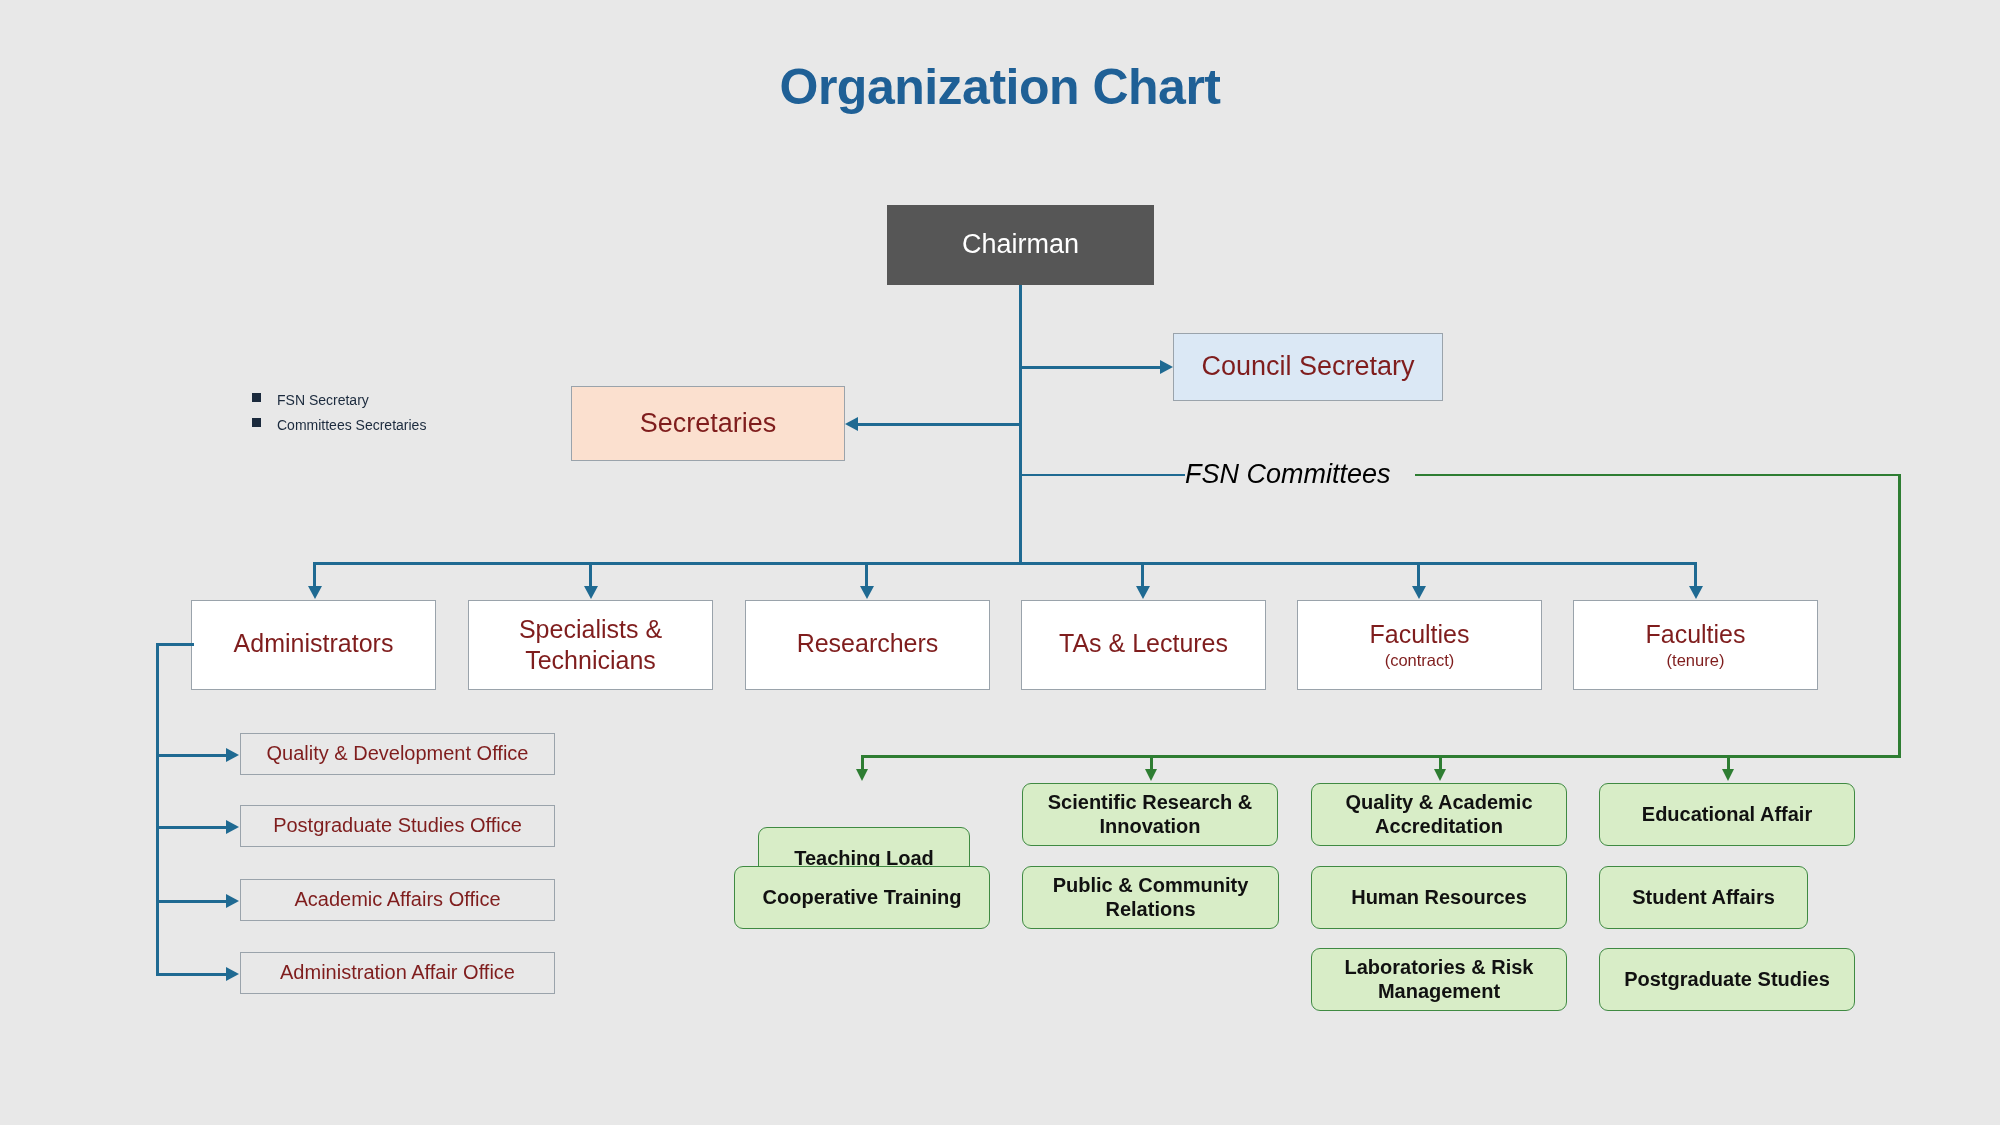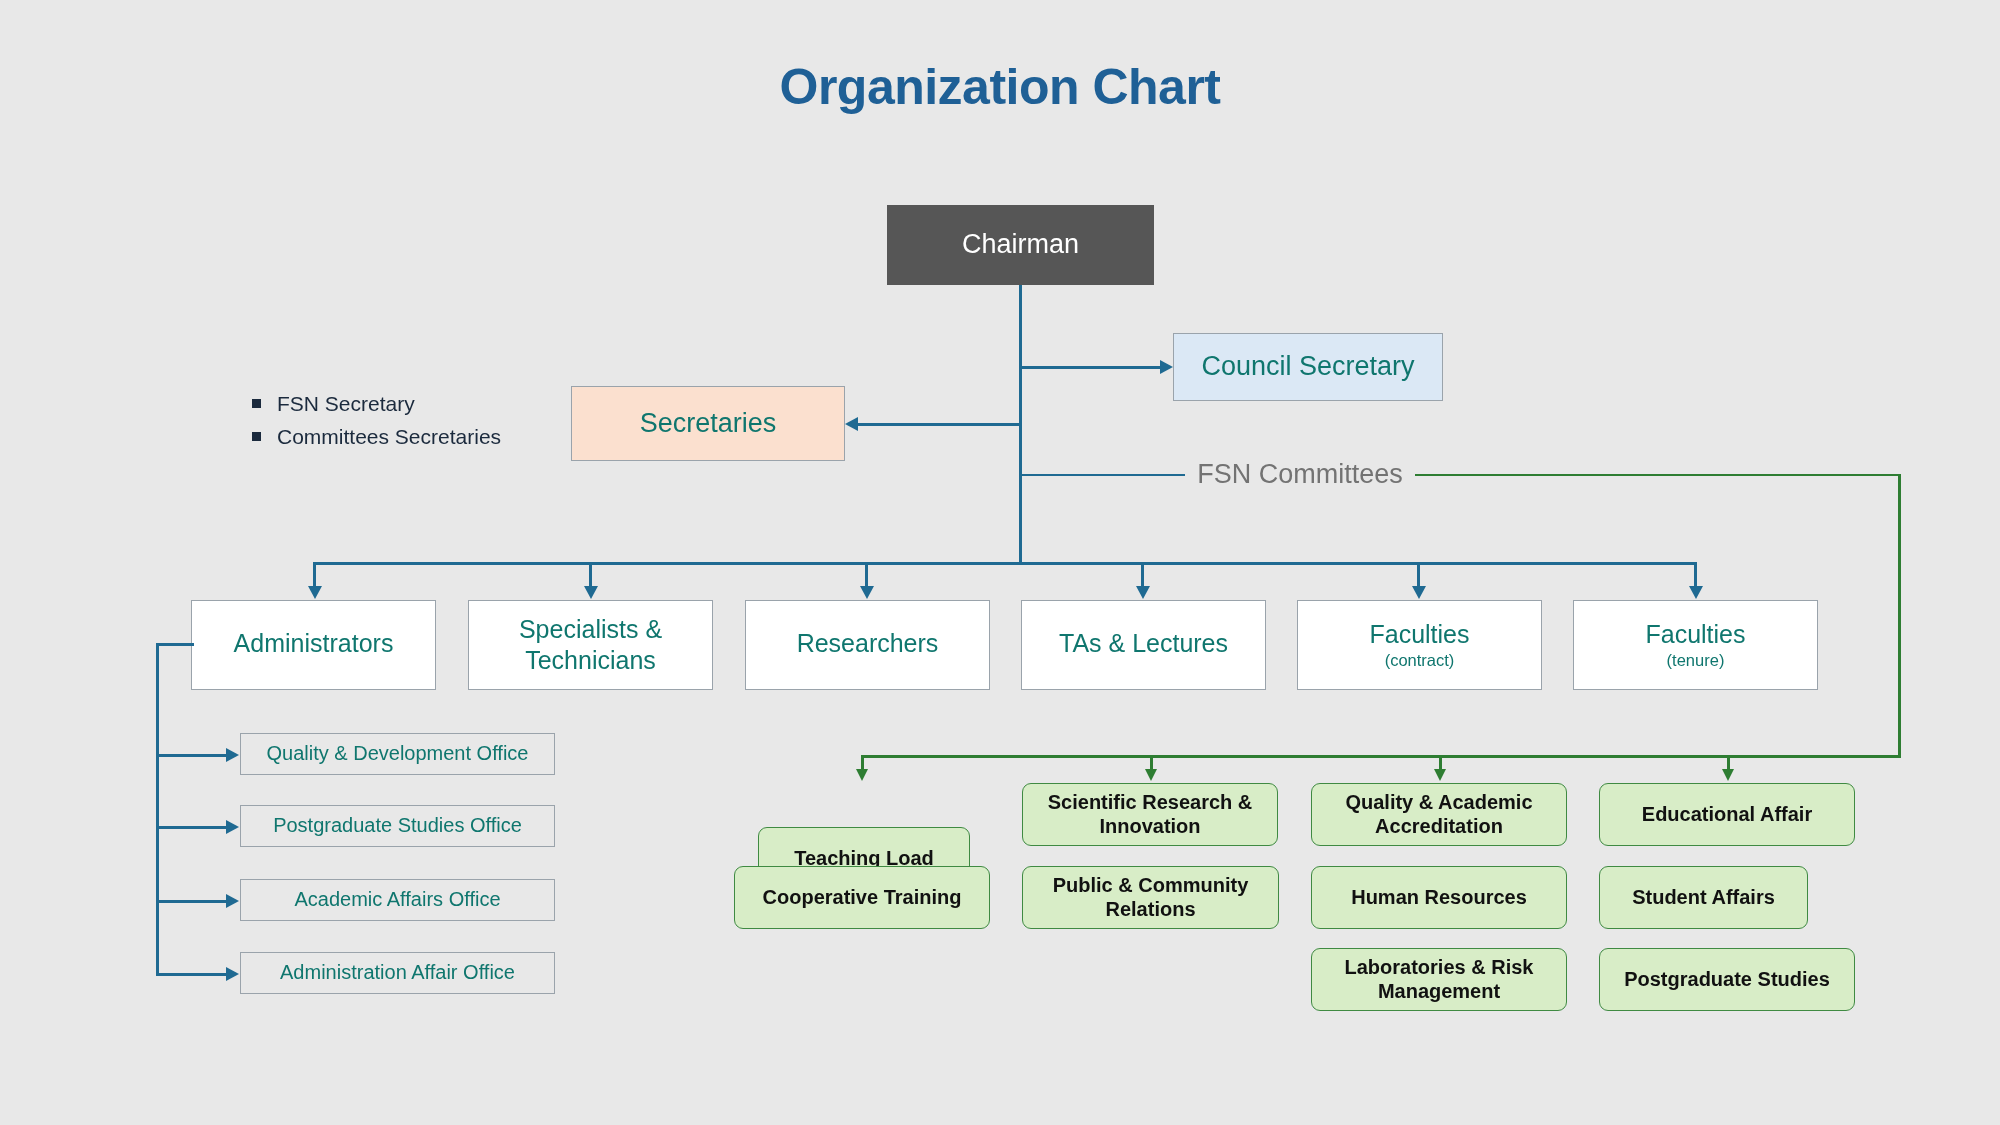--- a/index.html
+++ b/index.html
@@ -31,21 +31,21 @@
 
   
   .node {
     position: absolute;
     box-sizing: border-box;
     display: flex;
     flex-direction: column;
     align-items: center;
     justify-content: center;
     text-align: center;
-    color: #0f766e;
+    color: #7f1d1d;
     line-height: 1.18;
   }
 
   .node .sub {
     font-size: 0.66em;
     display: block;
     margin-top: 2px;
   }
 
   .node-chairman {
@@ -69,33 +69,33 @@
     border: 1px solid #9aa3ab;
     font-size: 27px;
   }
 
   
   #fsn-label {
     position: absolute;
     left: 1185px;
     top: 459px;
     width: 230px;
-    text-align: center;
     font-size: 27px;
-    color: #737373;
+    color: #000000;
     background: #e8e8e8;
     z-index: 5;
+    font-style: italic;
   }
 
   
   #bullet-list {
     position: absolute;
     left: 252px;
     top: 392px;
-    font-size: 21px;
+    font-size: 14px;
     color: #1b2a3d;
   }
   #bullet-list .bullet-row {
     display: flex;
     align-items: baseline;
     margin-bottom: 9px;
     white-space: nowrap;
   }
   #bullet-list .sq {
     width: 9px;

